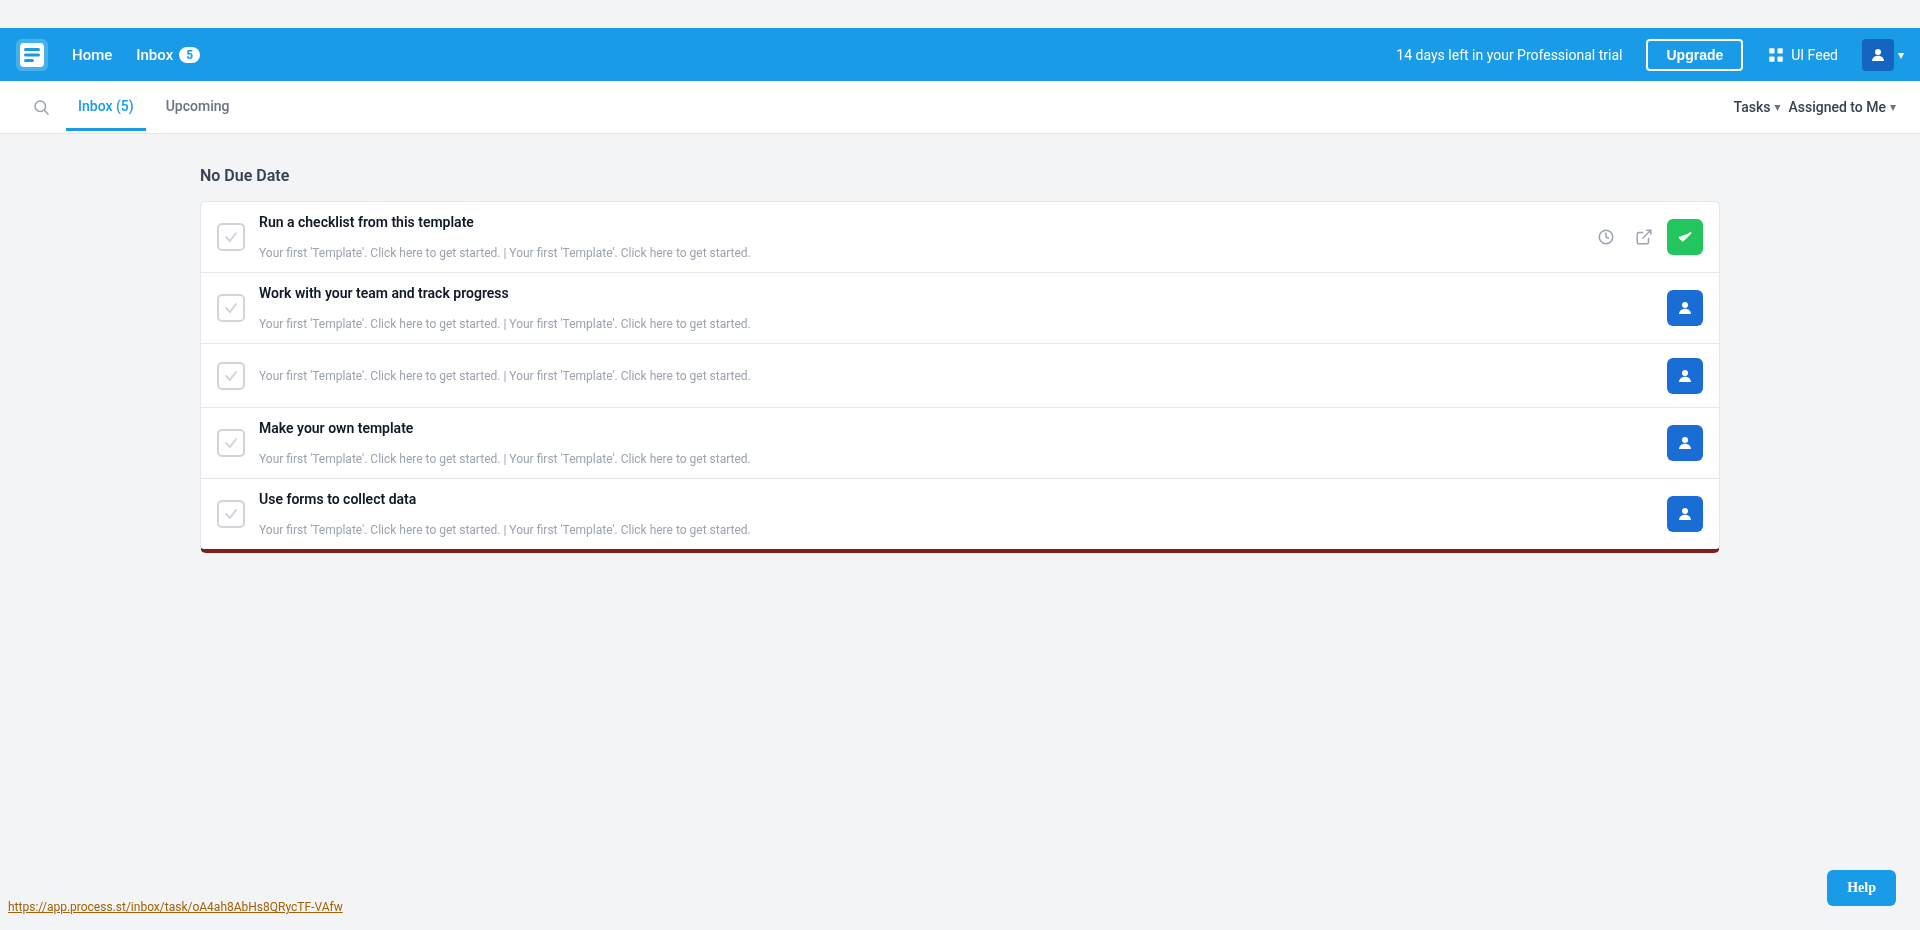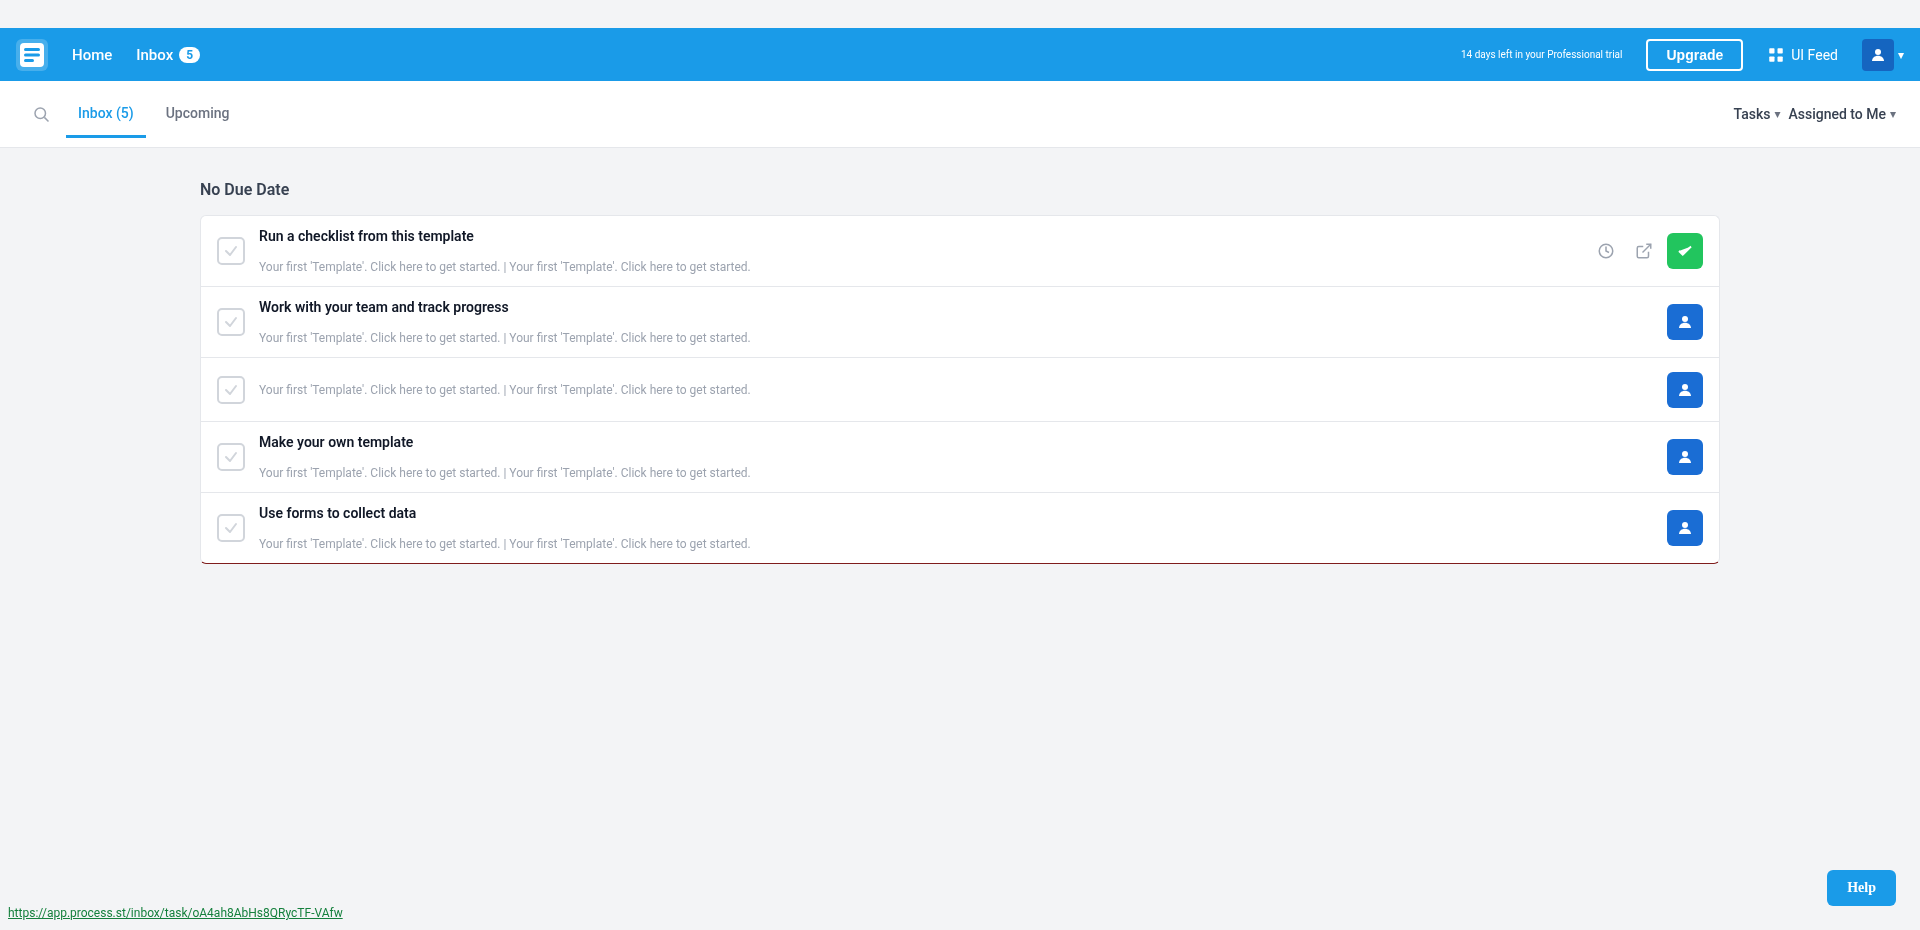--- a/index.html
+++ b/index.html
@@ -42,21 +42,21 @@
       border-radius: 10px;
       font-size: 12px;
       font-weight: 700;
       padding: 1px 7px;
       min-width: 20px;
       text-align: center;
     }
     .topnav-spacer { flex: 1; }
     .topnav-trial {
       color: #fff;
-      font-size: 10px;
+      font-size: 14px;
     }
     .upgrade-btn {
       background: transparent;
       border: 2px solid #fff;
       color: #fff;
       padding: 6px 18px;
       border-radius: 4px;
       font-size: 14px;
       font-weight: 600;
       cursor: pointer;
@@ -80,21 +80,21 @@
       background: #1565c0;
       border-radius: 4px;
       display: flex; align-items: center; justify-content: center;
     }
     .avatar-icon svg { width: 18px; height: 18px; fill: #fff; }
     .chevron-down { color: #fff; font-size: 12px; }
 
     
     .subnav {
       background: #fff;
-      height: 67px;
+      height: 53px;
       display: flex;
       align-items: center;
       padding: 0 24px;
       border-bottom: 1px solid #e5e7eb;
       gap: 8px;
     }
     .search-icon-btn {
       width: 34px; height: 34px;
       display: flex; align-items: center; justify-content: center;
       cursor: pointer;
@@ -152,21 +152,21 @@
       border: 1px solid #e5e7eb;
       border-bottom: none;
       display: flex;
       align-items: center;
       padding: 12px 16px;
       cursor: pointer;
       position: relative;
       min-height: 64px;
     }
     .task-row:first-child { border-radius: 6px 6px 0 0; }
-    .task-row:last-child { border-bottom: 1px solid #7f1d1d; border-radius: 0 0 6px 6px; align-items: center; }
+    .task-row:last-child { border-bottom: 4px solid #7f1d1d; border-radius: 0 0 6px 6px; align-items: center; }
     .task-row:only-child { border-radius: 6px; border-bottom: 1px solid #e5e7eb; }
 
     .checkbox-area {
       width: 28px; height: 28px;
       border: 2px solid #d1d5db;
       border-radius: 5px;
       display: flex; align-items: center; justify-content: center;
       flex-shrink: 0;
       margin-right: 14px;
       cursor: pointer;
@@ -211,24 +211,24 @@
       border-radius: 6px;
       background: #22c55e;
       display: flex; align-items: center; justify-content: center;
       cursor: pointer;
     }
     .task-complete-btn svg { width: 18px; height: 18px; fill: #fff; }
 
     
     .statusbar {
       position: fixed;
-      bottom: 6px;
+      bottom: 12px;
       left: 0;
       background: #f3f4f6;
-      color: #15803d;
+      color: #a16207;
       font-size: 12px;
       padding: 4px 8px;
       text-decoration: underline;
     }
     .help-btn {
       position: fixed;
       bottom: 24px;
       right: 24px;
       background: #1a9be8;
       color: #fff;

